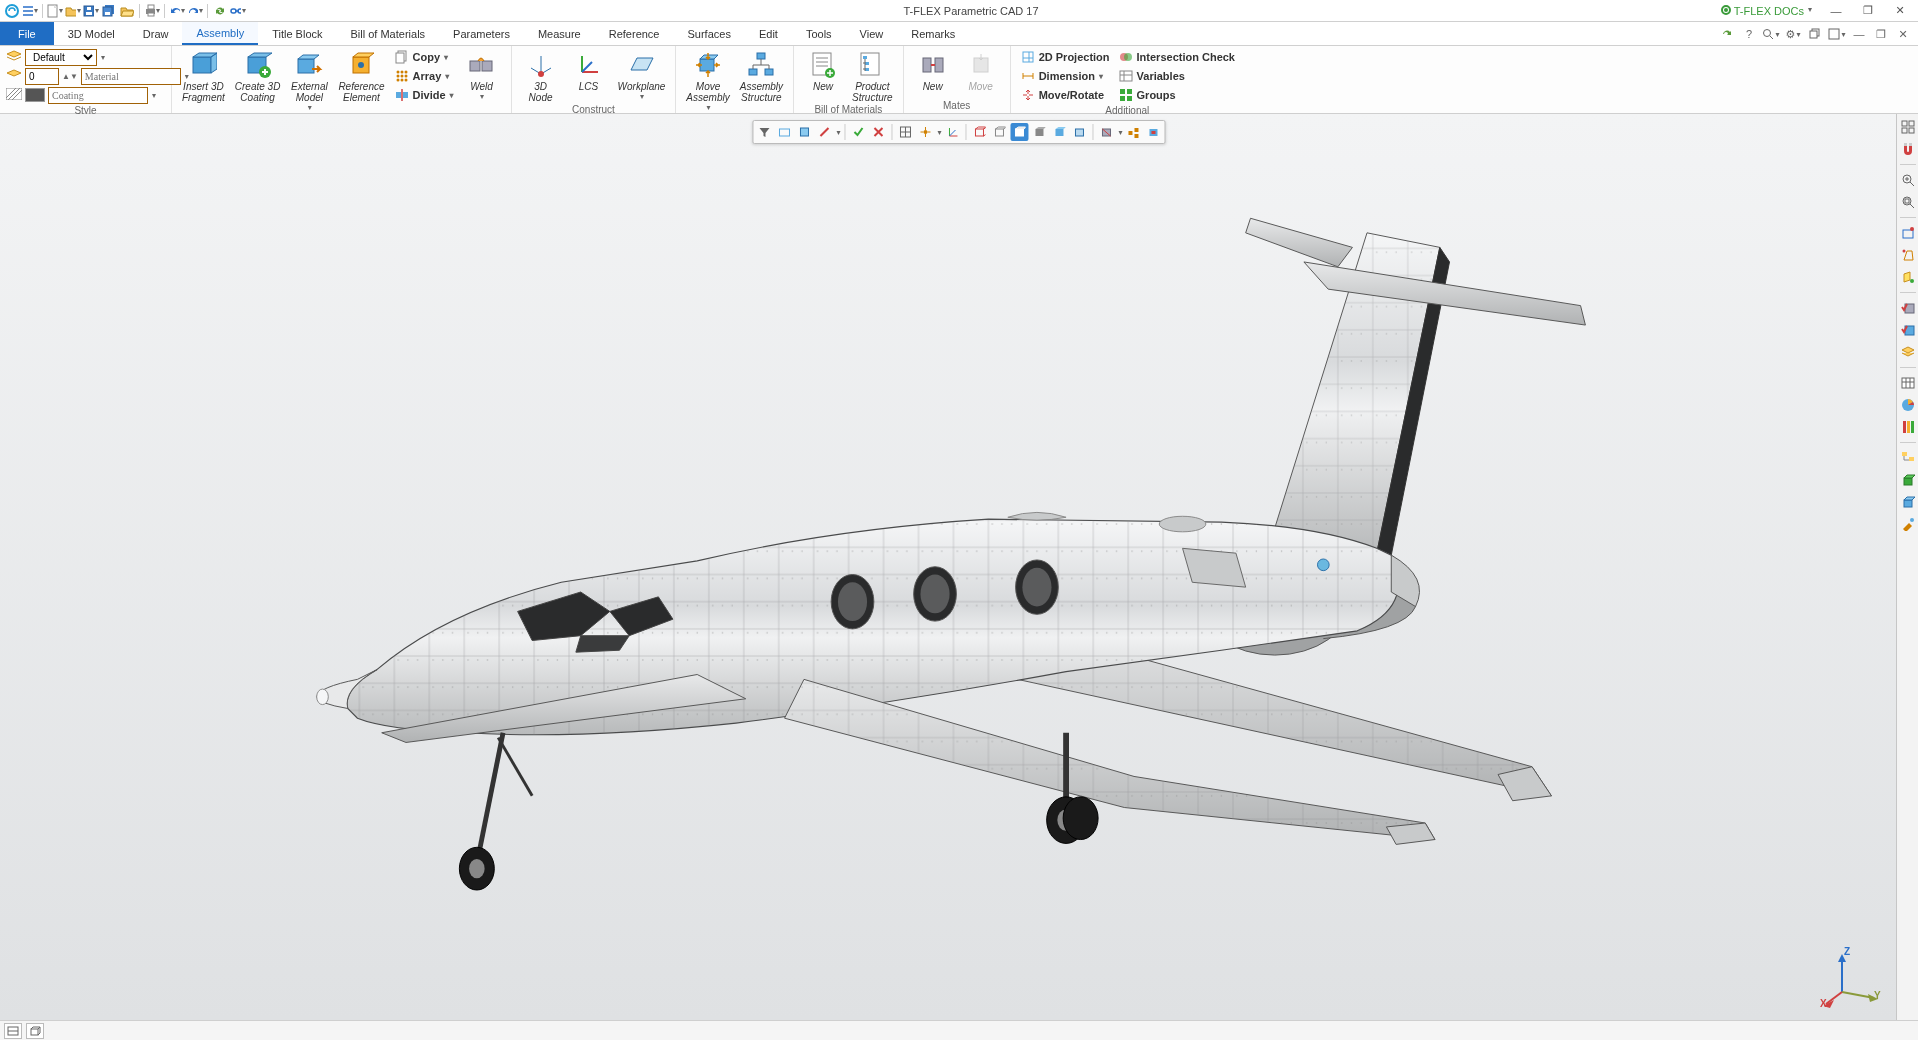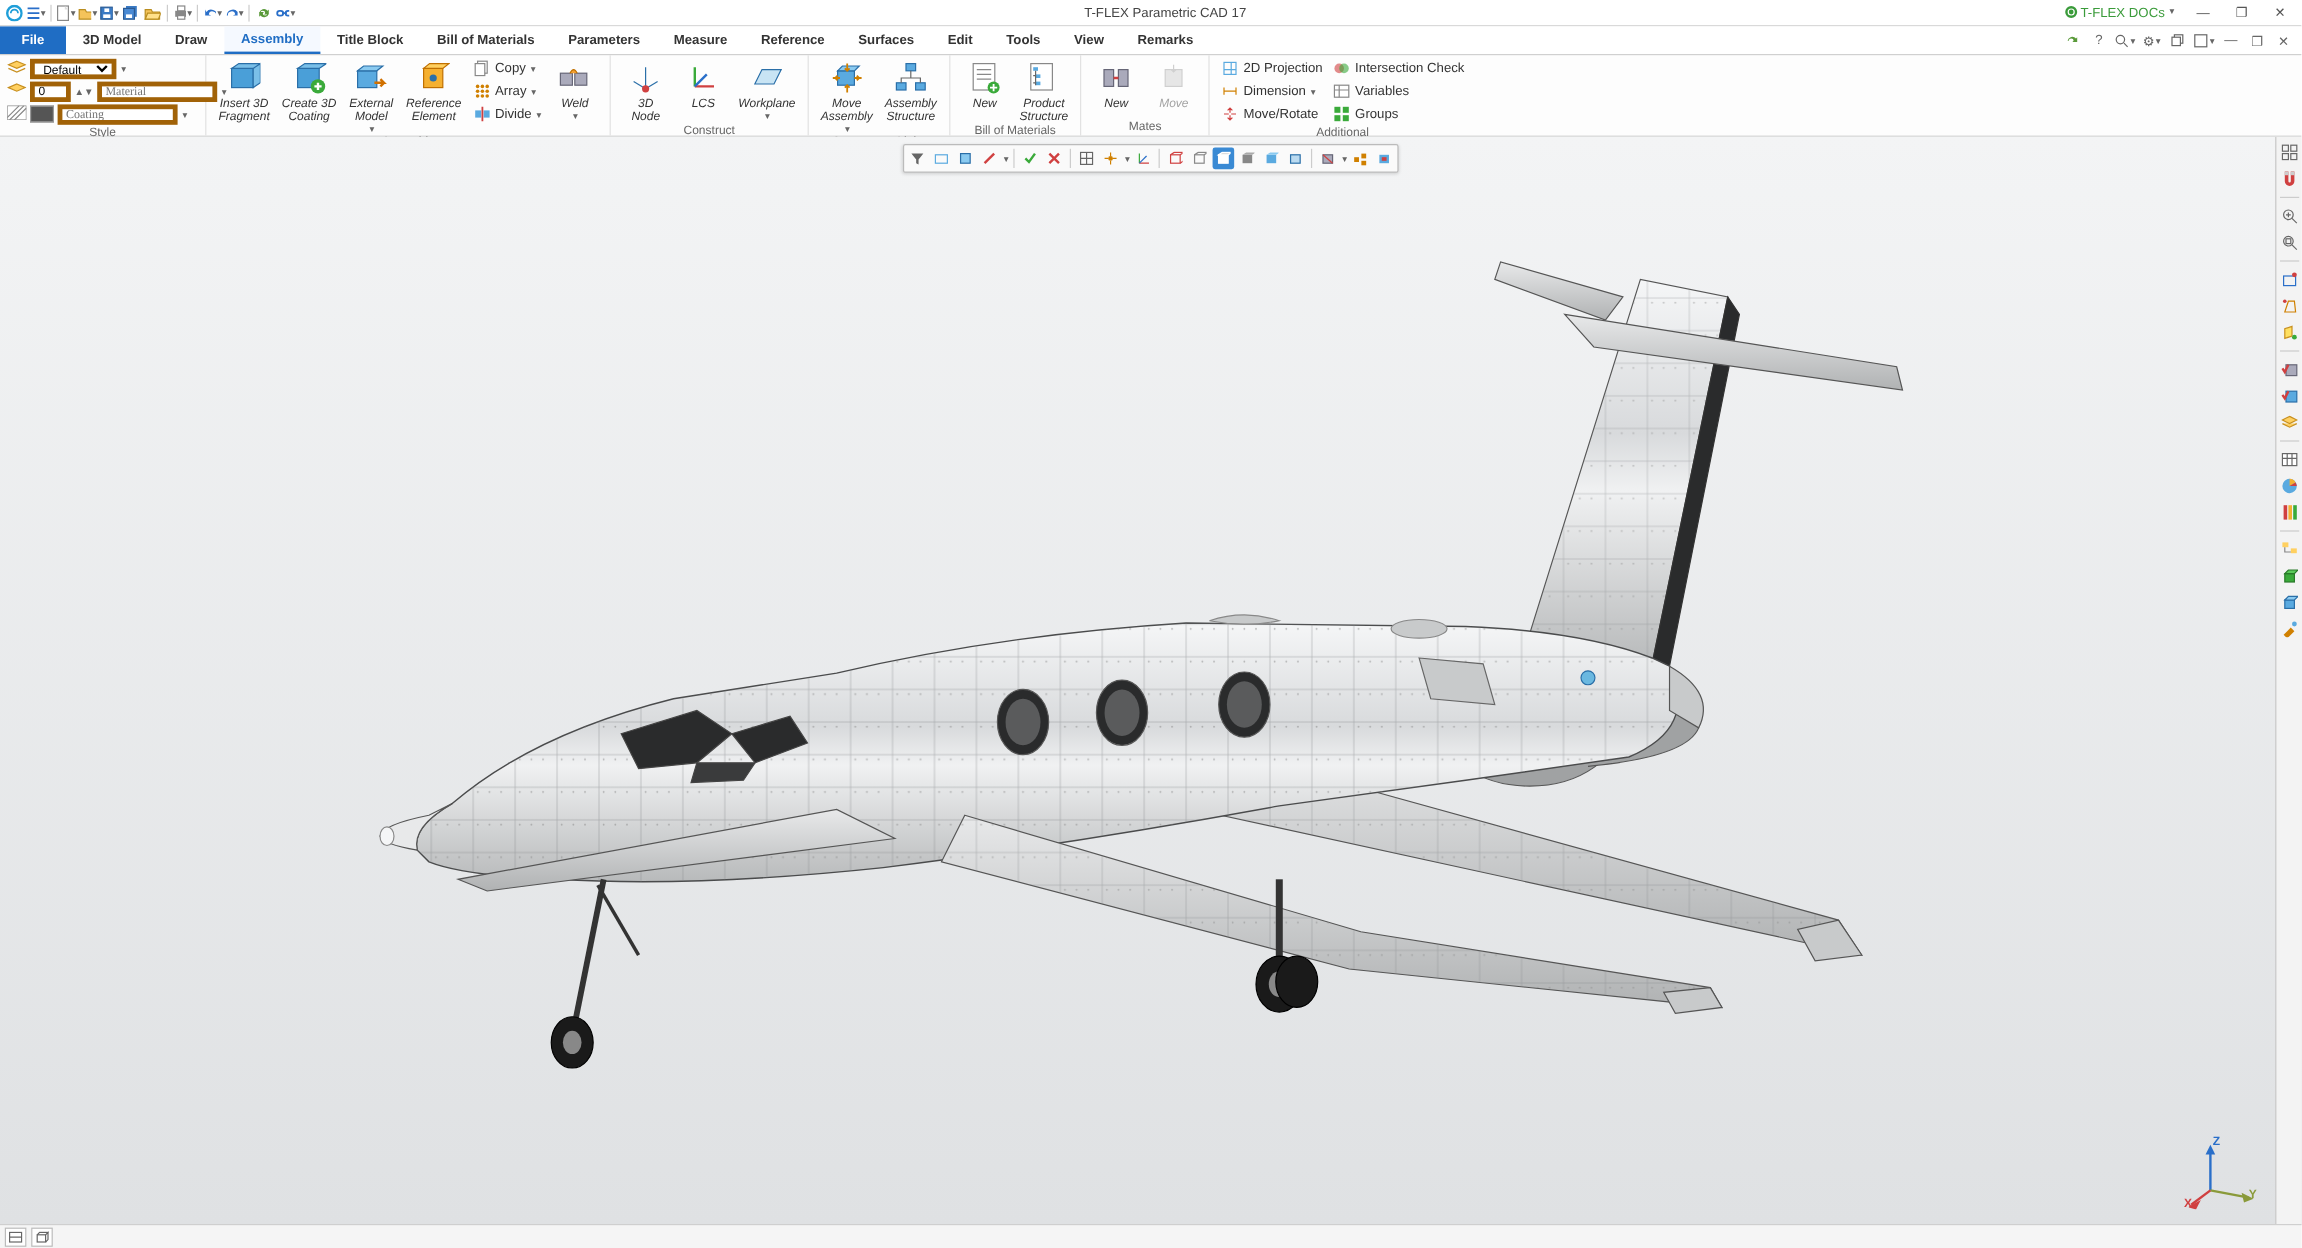--- a/index.html
+++ b/index.html
@@ -10,44 +10,44 @@
   .titlebar-right { margin-left: auto; display: flex; align-items: center; gap: 8px; padding-right: 6px; }
   .qat-btn { width: 16px; height: 16px; display: inline-flex; align-items: center; justify-content: center; color: #555; cursor: pointer; }
   .qat-sep { width:1px; height:14px; background:#ccc; margin:0 2px;}
   .drop { font-size: 8px; color: #666; margin-left: 1px;}
   .win-btn { width: 24px; height: 18px; display: inline-flex; align-items: center; justify-content: center; color: #555; cursor: pointer; }
   .docs-tag { color:#3a9b3a; display:flex; align-items:flex-start; gap:3px; padding:0 4px;}
   .docs-circle{width:10px;height:10px;border:2px solid #3a9b3a;border-radius:50%;position:relative;}
   .docs-circle::after{content:"";position:absolute;width:4px;height:4px;background:#3a9b3a;border-radius:50%;left:1px;top:1px;}
 
   .menubar { height: 24px; background: #fff; display: flex; align-items: stretch; border-bottom: 1px solid #d0d0d0; position:relative;}
-  .menu-item { padding: 0 14px; display: flex; align-items: center; color: #333; cursor: pointer; font-weight: bold; }
+  .menu-item { padding: 0 14px; display: flex; align-items: center; color: #333; cursor: pointer; }
   .menu-item.file { background: #1f6dc4; color: #fff; padding: 0 18px; }
   .menu-item.active { color: #1f6dc4; border-bottom: 2px solid #1f6dc4; background:#f5f9ff;}
   .menubar-right { position:absolute; right:6px; top:0; height:24px; display:flex; align-items:center; gap:4px;}
   .menubar-right .ic{ width:18px; height:18px; display:inline-flex; align-items:center; justify-content:center; color:#666; cursor:pointer;}
 
   .ribbon { height: 68px; background: #fdfdfd; border-bottom: 1px solid #cfcfcf; display: flex; }
   .group { border-right: 1px solid #e2e2e2; padding: 2px 6px 0 6px; display: flex; flex-direction: column; height:100%; }
   .group-body { flex: 1; display: flex; align-items: flex-start; gap: 2px; }
   .group-label { text-align: center; font-size: 10px; color: #666; padding: 1px 0 2px 0; }
 
   .style-col { display: flex; flex-direction: column; gap: 1px; width: 150px; }
   .style-row { display: flex; align-items: center; gap: 3px; height: 18px; }
   .style-icon { width: 16px; height: 14px; }
-  .style-input, .style-select { border: 4px solid #a16207; height: 17px; font-size: 10px; padding: 0 3px; background:#fff;}
+  .style-input, .style-select { border: 1px solid #a16207; height: 17px; font-size: 10px; padding: 0 3px; background:#fff;}
   .style-select{ width: 72px;}
   .style-input.small{width:34px;}
   .style-input.material{width:100px; color:#888;font-family:Liberation Serif, serif;}
   .swatch{width:22px;height:14px;border:1px solid #999;}
 
   .big-btn { display:flex; flex-direction:column; align-items:center; justify-content:flex-start; padding:2px 4px 0 4px; cursor:pointer; min-width:46px;}
   .big-btn .bicon { width:30px; height:30px; display:flex; align-items:center; justify-content:center;}
   .big-btn .blabel { font-size:10px; color:#333; text-align:center; line-height:11px; margin-top:1px; white-space:pre;font-style:italic;}
-  .small-stack{ display:flex; flex-direction:column; gap:1px;}
+  .small-stack{ display:flex; flex-direction:column; gap:1px;font-weight:bold;}
   .small-btn{ display:flex; align-items:center; gap:3px; height:18px; padding:0 3px; cursor:pointer; color:#333; font-size:10px; white-space:nowrap;}
   .small-btn .sicon{width:16px;height:16px; display:flex; align-items:center; justify-content:center;}
   .disabled{ opacity:0.45; }
 
   .viewport { position: absolute; left:0; right:0; top:114px; bottom:20px; background: linear-gradient(180deg,#f3f4f5 0%, #dfe1e3 100%); overflow:hidden;}
   .float-toolbar { position:absolute; top:6px; left:50%; transform:translateX(-50%); background:#fafafa; border:1px solid #bbb; border-radius:2px; display:flex; align-items:center; padding:2px; gap:2px; box-shadow:0 1px 3px rgba(0,0,0,0.15);}
   .ft-btn{width:18px;height:18px; display:flex; align-items:center; justify-content:center; cursor:pointer; border-radius:2px;}
   .ft-btn.active{background:#3a8ad4;}
   .ft-sep{width:1px; height:16px; background:#ccc; margin:0 2px;}
 

